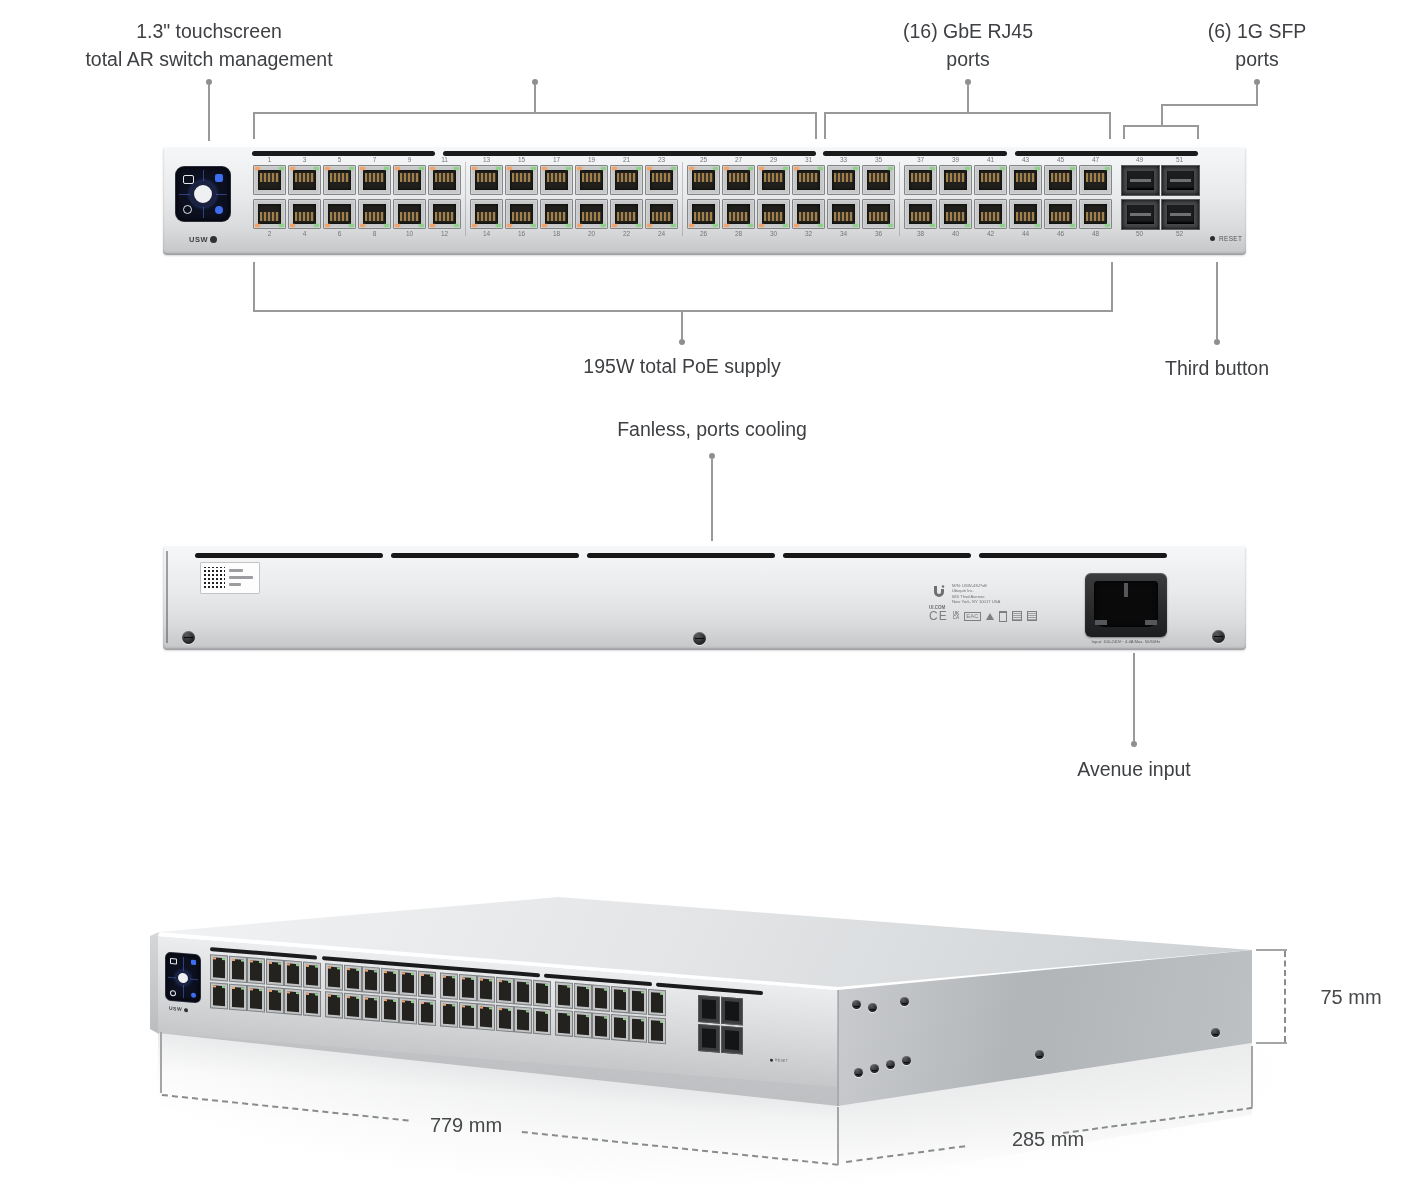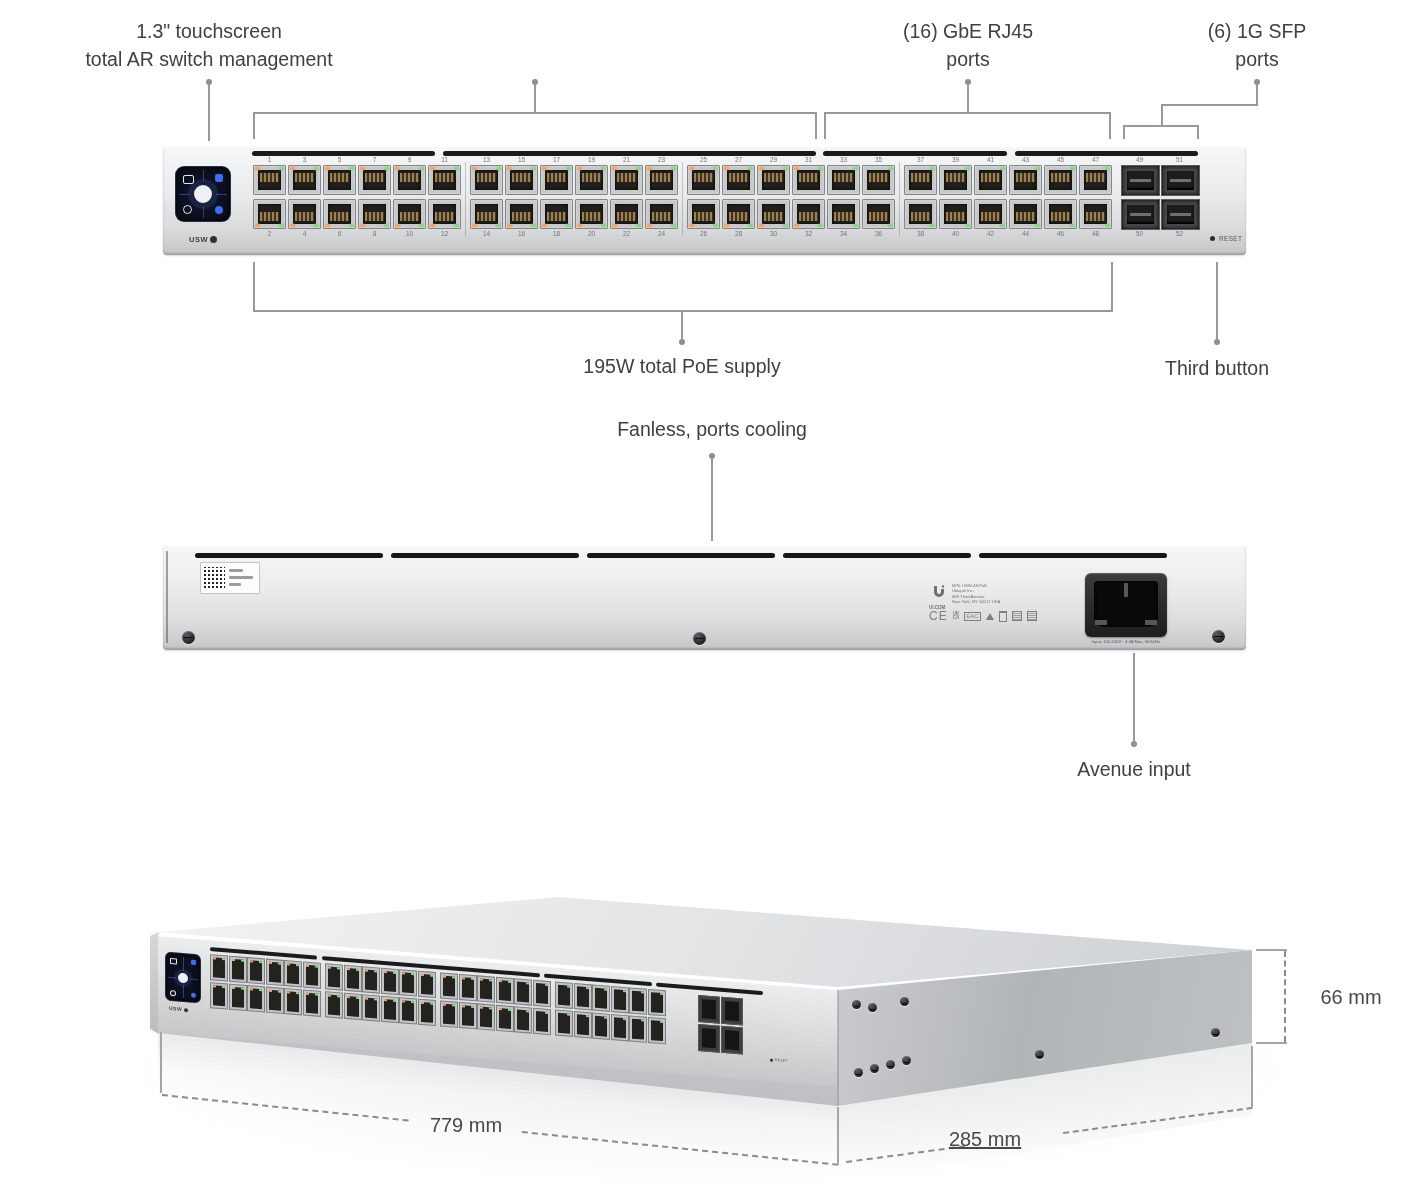--- a/index.html
+++ b/index.html
@@ -727,22 +727,22 @@
        clip-path:polygon(0 63px,414px 0,414px 72px,0 140px);opacity:.45;
        background:linear-gradient(180deg,rgba(170,173,176,.5),rgba(255,255,255,0) 90%);"></div>
 
   <div class="tick" style="left:160px;top:1032px;width:1.5px;height:61px;"></div>
   <div class="dline" style="left:162px;top:1094px;width:248px;transform:rotate(5.91deg);"></div>
   <div class="dimtxt" style="left:466px;top:1114px;">779 mm</div>
   <div class="dline" style="left:522px;top:1131px;width:318px;transform:rotate(5.91deg);"></div>
   <div class="tick" style="left:837px;top:1107px;width:1.5px;height:58px;"></div>
 
   <div class="dline" style="left:846px;top:1161px;width:120px;transform:rotate(-7.56deg);"></div>
-  <div class="dimtxt" style="left:985px;top:1128px;text-decoration:underline;">285 mm</div>
+  <div class="dimtxt" style="left:1048px;top:1128px;">285 mm</div>
   <div class="dline" style="left:1063px;top:1132px;width:191px;transform:rotate(-7.56deg);"></div>
   <div class="tick" style="left:1251px;top:1046px;width:1.5px;height:61px;"></div>
 
   <div class="tick" style="left:1256px;top:949px;width:31px;height:1.5px;"></div>
   <div class="dvline" style="left:1284px;top:951px;height:91px;"></div>
   <div class="tick" style="left:1256px;top:1042px;width:31px;height:1.5px;"></div>
-  <div class="dimtxt" style="left:1351px;top:986px;">66 mm</div>
+  <div class="dimtxt" style="left:1351px;top:986px;">75 mm</div>
 
 </div>
 
 </body></html>

